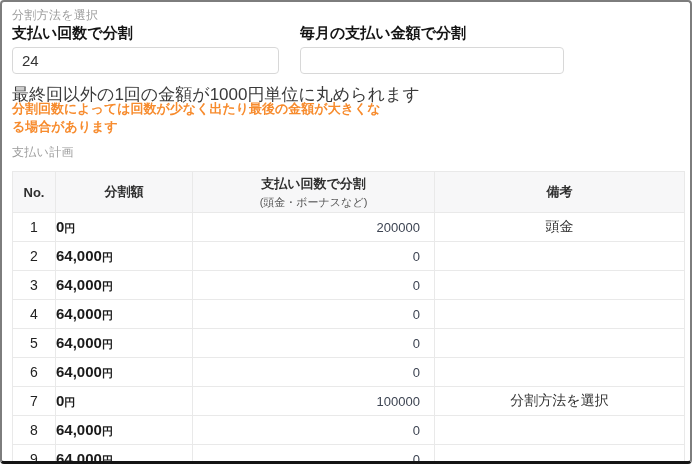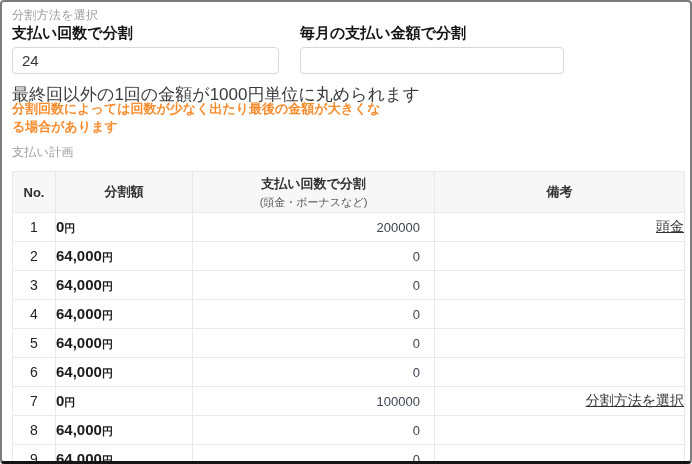--- a/index.html
+++ b/index.html
@@ -56,21 +56,21 @@
   .plan-table thead th {
     background:#f7f7f8; height:41px; text-align:center;
     font-size:13px; font-weight:bold; color:#2f2f2f; vertical-align:middle;
   }
   .th-sub { display:block; font-size:11px; font-weight:normal; color:#555; margin-top:2px; }
   .plan-table tbody td { height:29px; background:#fff; }
   .td-no { text-align:center; font-size:14px; color:#222; }
   .td-amount { text-align:left; padding-right:10px; font-size:15px; font-weight:bold; color:#1a1a1a; }
   .td-amount .unit { font-size:11px; font-weight:bold; }
   .td-spec { text-align:right; padding-right:14px; font-size:13px; color:#3d4452; }
-  .td-note { text-align:right; font-size:14px; color:#333;text-decoration:underline; }
+  .td-note { text-align:center; font-size:14px; color:#333; }
 </style>
 </head>
 <body>
 
 <div class="frame">
 
   <div class="section-label lbl-method">分割方法を選択</div>
 
   <div class="field field-count">
     <div class="field-label">支払い回数で分割</div>

